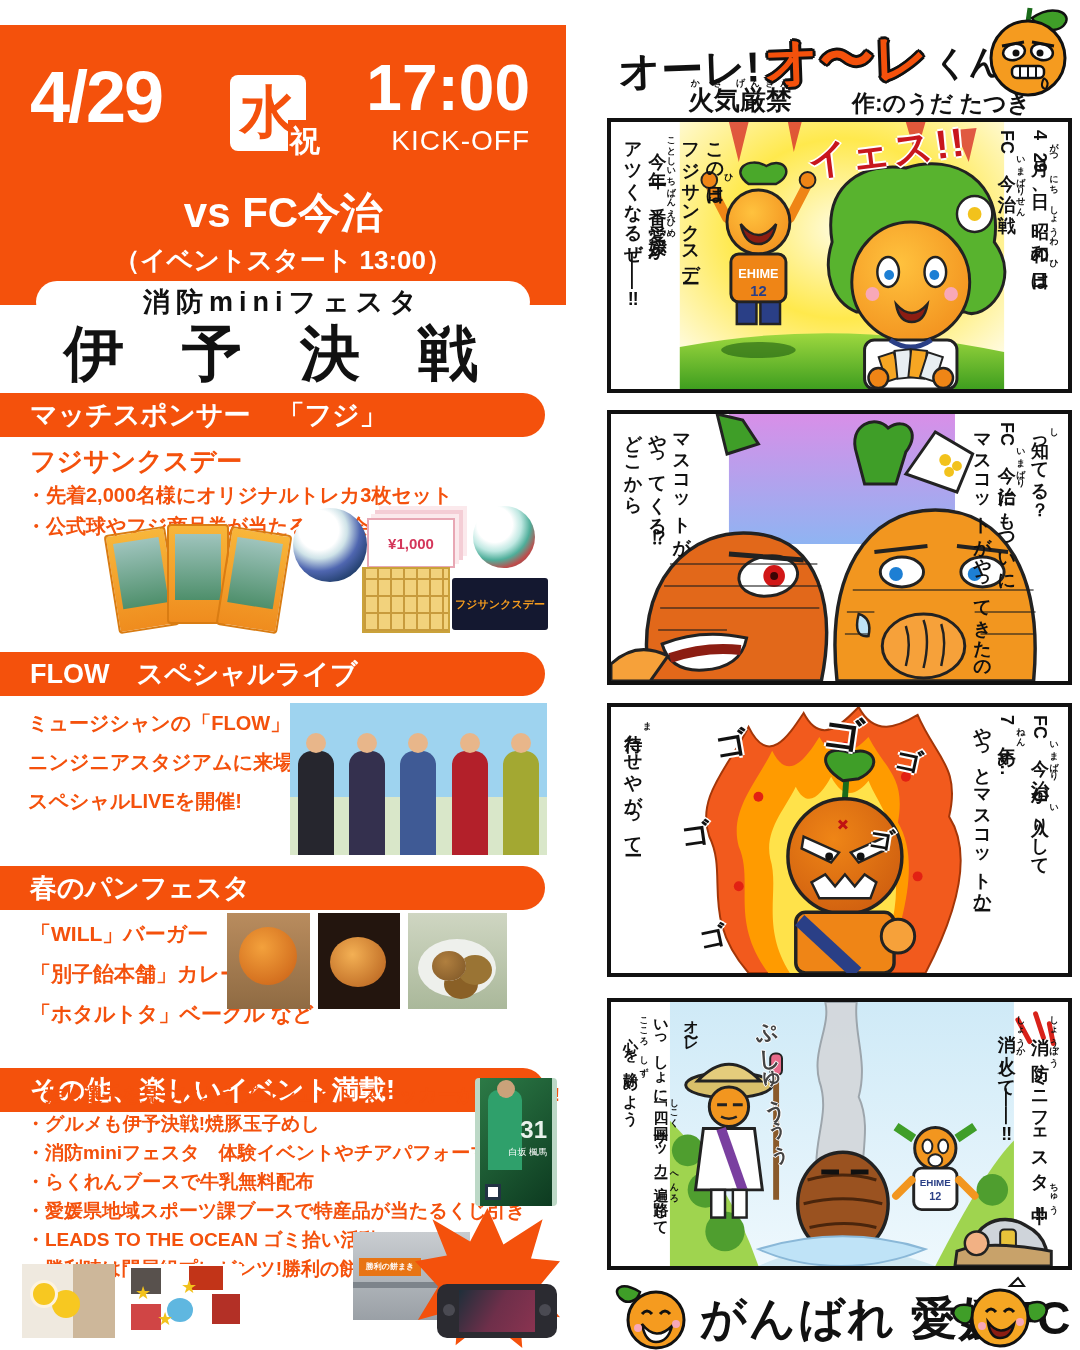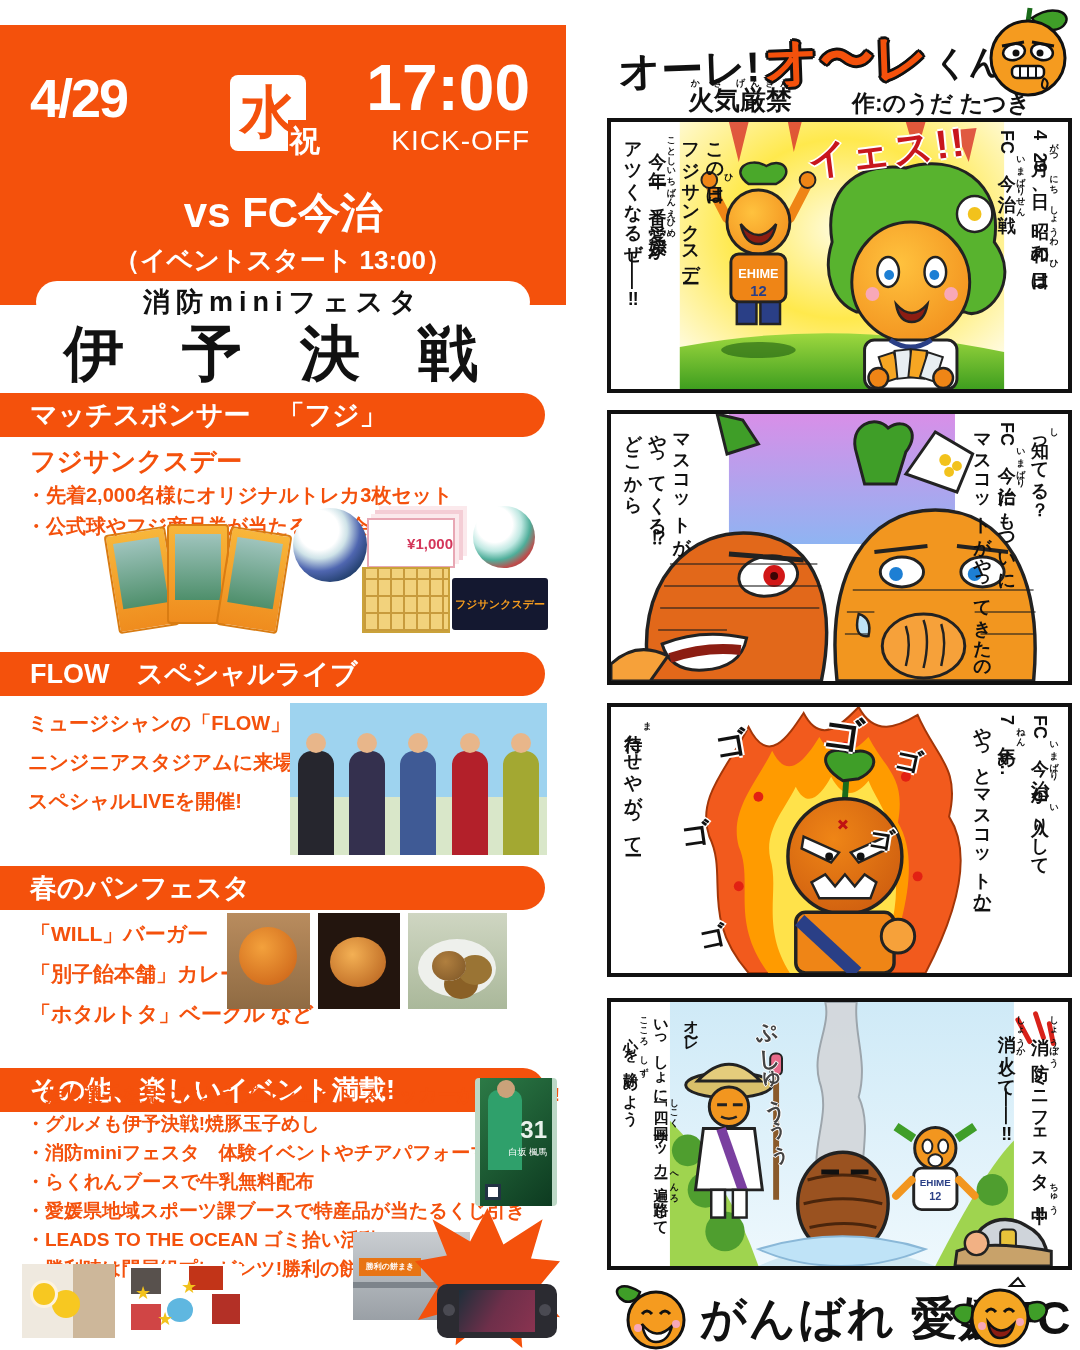--- a/index.html
+++ b/index.html
@@ -2,21 +2,21 @@
 <html><head>
 <meta charset="utf-8">
 <style>
   :root{ --accent:#F4510C; --ink:#111; }
   html,body{margin:0;padding:0;background:#888;}
   #page{position:relative;width:1080px;height:1350px;background:#fff;overflow:hidden;
         font-family:"Liberation Sans",sans-serif;color:var(--ink);}
   .abs{position:absolute;}
   
   .hdr{left:0;top:25px;width:566px;height:280px;background:var(--accent);}
-  .hdr-date{left:30px;top:42px;font-size:54px;font-weight:800;color:#fff;letter-spacing:-2px;}
+  .hdr-date{left:30px;top:31px;font-size:72px;font-weight:800;color:#fff;letter-spacing:-2px;}
   .day-box{left:230px;top:50px;width:76px;height:76px;background:#fff;border-radius:8px;
            display:flex;align-items:center;justify-content:center;}
   .day-kanji{color:var(--accent);font-size:56px;font-weight:800;}
   .holiday{right:-16px;bottom:-12px;background:var(--accent);color:#fff;font-size:30px;
            font-weight:800;padding:1px 2px;}
   .hdr-time{right:36px;top:26px;font-size:64px;font-weight:800;color:#fff;}
   .hdr-kick{right:36px;top:100px;font-size:28px;font-weight:400;color:#fff;letter-spacing:1px;}
   .hdr-vs{left:0;top:160px;width:566px;text-align:center;font-size:42px;font-weight:700;color:#fff;}
   .hdr-ev{left:0;top:218px;width:566px;text-align:center;font-size:26px;font-weight:700;color:#fff;}
   .hdr-pill{left:36px;top:256px;width:494px;height:42px;background:#fff;border-radius:24px;
@@ -42,21 +42,21 @@
          border:2px solid #d97c12;border-radius:4px;}
   .tcard .inner{position:absolute;left:6px;top:8px;right:6px;bottom:22px;
                 background:linear-gradient(#9fc4bd,#4e8f6b);}
   .tc1{left:6px;top:8px;transform:rotate(-9deg);}
   .tc2{left:62px;top:2px;}
   .tc3{left:118px;top:8px;transform:rotate(9deg);}
   .ball1{left:293px;top:508px;width:74px;height:74px;border-radius:50%;
          background:radial-gradient(circle at 35% 30%,#ffffff 0 28%,#cfe3e8 40%,#4f66b0 58%,#23406e 78%,#17304f 100%);}
   .gift{left:367px;top:518px;width:88px;height:50px;background:#fff;border:2px solid #e8a7b4;
         box-shadow:4px -4px 0 #fbe9ec,8px -8px 0 #f4cdd5,12px -12px 0 #fbe9ec;
-        display:flex;align-items:center;justify-content:flex-end;}
+        display:flex;align-items:center;justify-content:center;}
   .gift span{color:#d4365a;font-weight:800;font-size:15px;}
   .ball2{left:473px;top:506px;width:62px;height:62px;border-radius:50%;
          background:radial-gradient(circle at 35% 30%,#fff 0 30%,#bfe8e2 45%,#4fae9a 60%,#c04a4a 75%,#2f6f66 100%);}
   .sheet{left:362px;top:567px;width:88px;height:66px;background:#f2d27c;
          background-image:repeating-linear-gradient(90deg,#c89b3c 0 2px,transparent 2px 13px),
                           repeating-linear-gradient(0deg,#c89b3c 0 2px,transparent 2px 17px);
          border:2px solid #caa23a;}
   .promo{left:452px;top:578px;width:96px;height:52px;background:#141830;border-radius:3px;
          display:flex;align-items:center;justify-content:center;text-align:center;}
   .promo span{color:#f59c1e;font-weight:800;font-size:11px;}

